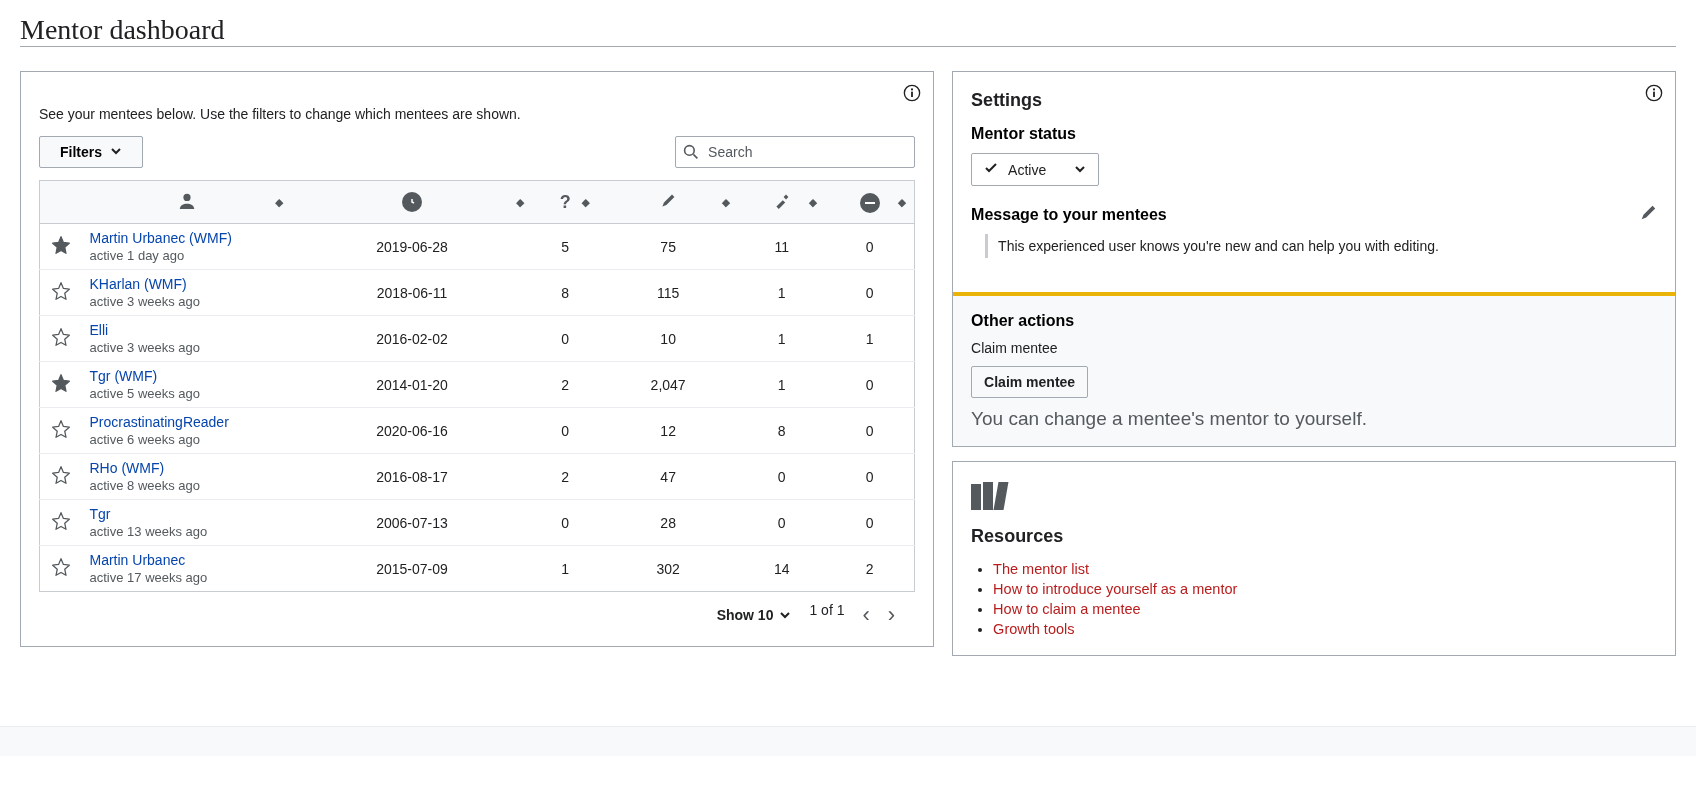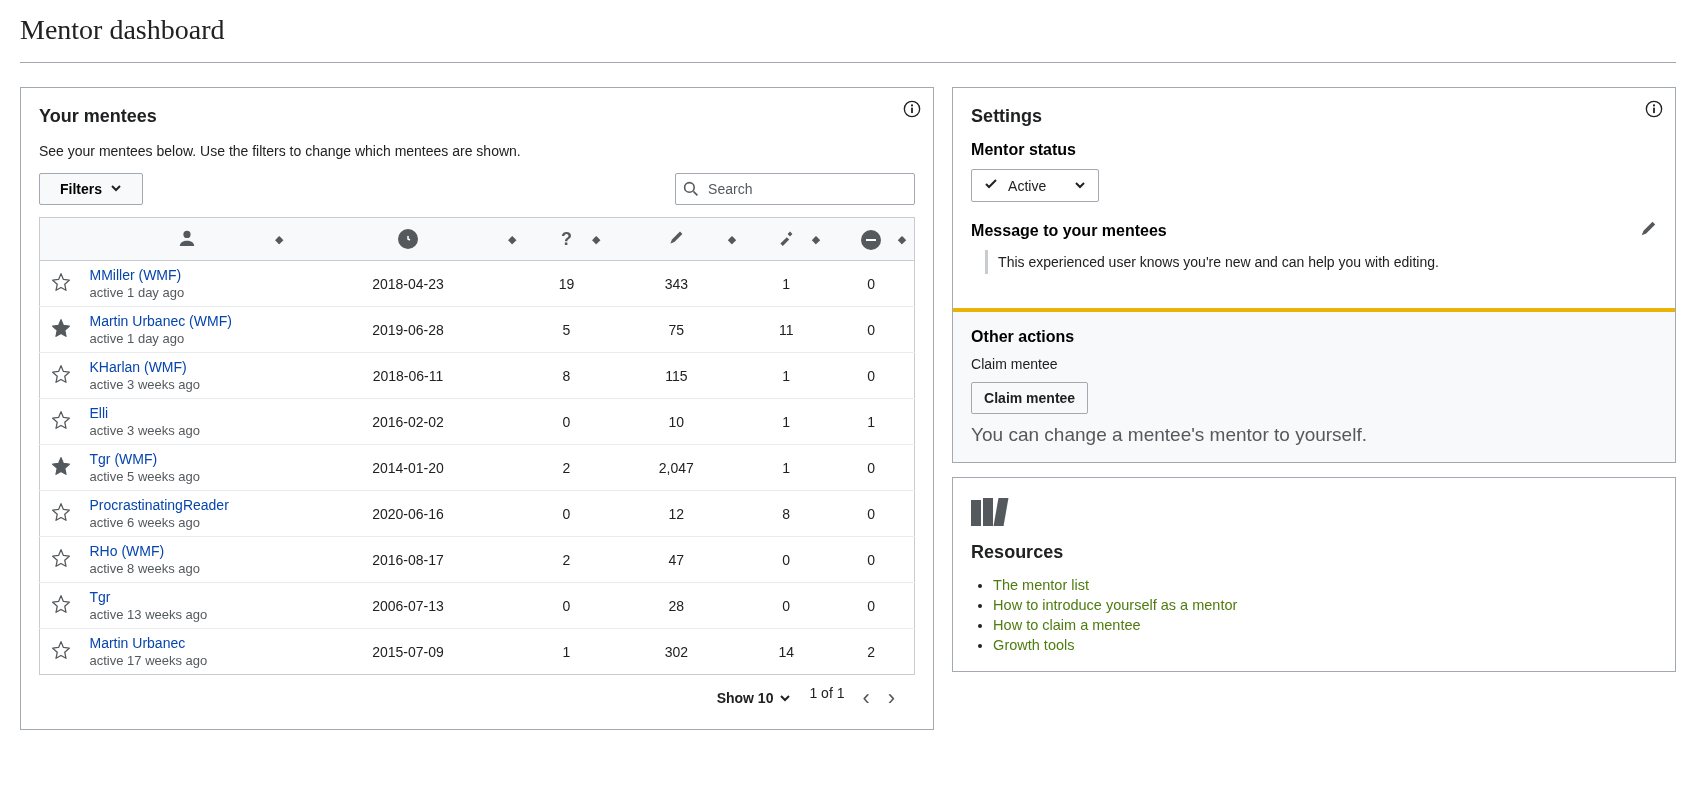--- a/index.html
+++ b/index.html
@@ -1,18 +1,18 @@
 <!DOCTYPE html>
 <html><head>
 <meta charset="utf-8">
 <style>
   * { box-sizing: border-box; }
   html, body { margin:0; padding:0; font-family: Arial, Helvetica, sans-serif; color:#202122; background:#fff; }
   .page { padding: 0 20px 40px 20px; }
-  h1 { font-family: "Linux Libertine", Georgia, serif; font-weight: normal; font-size: 28px; margin: 14px 0 8px 0; border-bottom: 1px solid #a2a9b1; padding-bottom: 16px; }
+  h1 { font-family: "Linux Libertine", Georgia, serif; font-weight: normal; font-size: 28px; margin: 14px 0 8px 0; border-bottom: 1px solid #a2a9b1; padding-bottom: 0; }
   .cols { display:flex; gap:18px; margin-top:24px; align-items:flex-start; }
   .card { border:1px solid #a2a9b1; background:#fff; }
   .left { flex: 1.26; }
   .right { flex: 1; display:flex; flex-direction:column; gap:14px; }
   .card-pad { padding: 18px 18px 14px 18px; position:relative; }
   .card-title { font-size:18px; font-weight:700; margin:0 0 14px 0; }
   .hint { font-size:14px; margin:16px 0 14px 0; }
   .info-icon { position:absolute; top:12px; right:12px; }
   .toolbar { display:flex; justify-content:space-between; align-items:center; gap:12px; margin-bottom:12px; }
   .btn { border:1px solid #a2a9b1; background:#f8f9fa; padding:7px 20px; font-size:14px; font-weight:700; border-radius:2px; display:inline-flex; align-items:center; gap:8px; cursor:pointer; }
@@ -35,21 +35,21 @@
   .section-sub { font-size:16px; font-weight:700; margin:0 0 10px 0; color:#000000; }
   .dropdown { border:1px solid #a2a9b1; background:#fff; padding:7px 12px; font-size:14px; border-radius:2px; display:inline-flex; align-items:center; gap:10px; cursor:pointer; }
   .settings-sec { margin-bottom:20px; position:relative; }
   .pencil-abs { position:absolute; right:0; top:-2px; cursor:pointer; }
   blockquote.msg { border-left:3px solid #c8ccd1; margin:8px 0 0 14px; padding:4px 10px; font-size:14px; }
   .other-actions { background:#f8f9fa; border-top:4px solid #eab308; padding:16px 18px; }
   .other-actions .desc { color:#54595d; font-size:19px; margin-top:10px; }
   .plain-btn { border:1px solid #a2a9b1; background:#f8f9fa; padding:7px 12px; font-size:14px; font-weight:700; border-radius:2px; cursor:pointer; display:inline-block; }
   .resources ul { margin:8px 0 0 22px; padding:0; }
   .resources li { margin:4px 0; font-size:14.5px; }
-  .resources a { color:#4d7c0f; text-decoration:none; }
+  .resources a { color:#b91c1c; text-decoration:none; }
   .star-svg { cursor:pointer; }
   .footer-space { height:30px; background:#f8f9fa; border-top:1px solid #eaecf0; margin-top:30px; }
   .hdr-icon-circle { display:inline-flex; width:20px; height:20px; border-radius:50%; background:#54595d; align-items:center; justify-content:center; color:#fff; font-size:13px; }
   .books-icon { display:flex; gap:2px; align-items:flex-end; height:30px; margin-bottom:16px; }
   .books-icon span { background:#54595d; width:10px; height:28px; }
   .books-icon span:nth-child(1){height:26px;}
   .books-icon span:nth-child(3){transform:skewX(-10deg); margin-left:1px;}
 </style>
 </head>
 <body>
@@ -61,21 +61,20 @@
 
     <div class="left card">
       <div class="card-pad">
         <span class="info-icon">
           <svg width="18" height="18" viewBox="0 0 20 20">
               <circle cx="10" cy="10" r="8.5" fill="none" stroke="#202122" stroke-width="1.5"></circle>
               <circle cx="10" cy="6" r="1.2" fill="#202122"></circle>
               <rect x="9" y="8.5" width="2" height="6" fill="#202122"></rect>
             </svg>
         </span>
-        <h2 class="card-title">Your mentees</h2>
         <p class="hint">See your mentees below. Use the filters to change which mentees are shown.</p>
 
         <div class="toolbar">
           <button class="btn">
             <span>Filters</span>
             <span><svg width="12" height="12" viewBox="0 0 12 12">
                   <path d="M2 4l4 4 4-4" fill="none" stroke="#202122" stroke-width="2"></path>
                 </svg></span>
           </button>
           <div class="search-wrap">
@@ -108,34 +107,20 @@
                       <path d="M3 17l8-8 3 3-8 8zM12 5l3-3 3 3-3 3z"></path>
                     </svg></span><span class="sort">◆</span></th>
               <th><span class="hdr-icon-circle">
                     <span style="display:block;width:10px;height:2px;background:#fff"></span>
                   </span><span class="sort">◆</span></th>
             </tr>
           </thead>
           <tbody id="mentees-body">
               <tr>
                 <td class="star"><span><svg class="star-svg" width="20" height="20" viewBox="0 0 24 24">
-                      <path d="M12 2l2.9 6.9L22 9.8l-5.5 4.9L18 22l-6-3.5L6 22l1.5-7.3L2 9.8l7.1-0.9z" fill="none" stroke="#54595d" stroke-width="1.5" stroke-linejoin="round"></path>
-                    </svg></span></td>
-                <td class="user">
-                  <a href="#">MMiller (WMF)</a>
-                  <div class="sub">active 1 day ago</div>
-                </td>
-                <td>2018-04-23</td>
-                <td>19</td>
-                <td>343</td>
-                <td>1</td>
-                <td>0</td>
-              </tr>
-              <tr>
-                <td class="star"><span><svg class="star-svg" width="20" height="20" viewBox="0 0 24 24">
                       <path d="M12 2l2.9 6.9L22 9.8l-5.5 4.9L18 22l-6-3.5L6 22l1.5-7.3L2 9.8l7.1-0.9z" fill="#54595d" stroke="#54595d" stroke-width="1.5" stroke-linejoin="round"></path>
                     </svg></span></td>
                 <td class="user">
                   <a href="#">Martin Urbanec (WMF)</a>
                   <div class="sub">active 1 day ago</div>
                 </td>
                 <td>2019-06-28</td>
                 <td>5</td>
                 <td>75</td>
                 <td>11</td>

